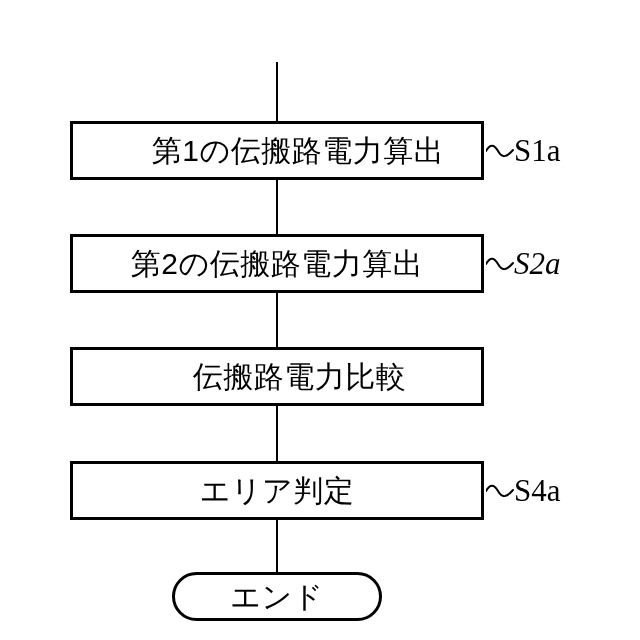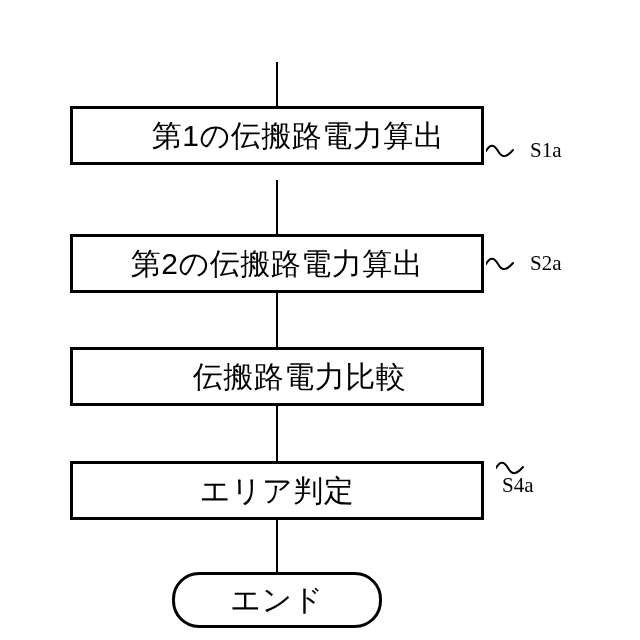--- a/index.html
+++ b/index.html
@@ -37,21 +37,21 @@
     z-index: 3;
   }
   .terminal .node-text {
     font-size: 30px;
     line-height: 1;
     letter-spacing: 0.5px;
     white-space: nowrap;
     color: #000000;
   }
   #node-start { top: 13px; }
-  #node-end   { top: 572px; height: 56px; border-radius: 27px; }
+  #node-end   { top: 572px; height: 49px; border-radius: 27px; }
 
   
   .process {
     position: absolute;
     left: 70px;
     width: 414px;
     height: 59px;
     box-sizing: border-box;
     border: 3px solid #000000;
     background: #ffffff;
@@ -78,23 +78,23 @@
     z-index: 3;
   }
   .step-label .squiggle {
     display: block;
     width: 28px;
     height: 14px;
     flex: none;
   }
   .step-label .step-text {
     font-family: "Liberation Serif", "DejaVu Serif", serif;
-    font-size: 21px;
+    font-size: 31px;
     line-height: 1;
-    margin-left: 16px;
+    margin-left: 0;
     white-space: nowrap;
     color: #000000;
   }
 
   
   .connector {
     position: absolute;
     left: 276px;
     width: 2px;
     background: #000000;
@@ -110,48 +110,48 @@
 
   <div class="connector" style="top:180px; height:55px;"></div>
 
   <div class="connector" style="top:293px; height:56px;"></div>
 
   <div class="connector" style="top:406px; height:56px;"></div>
 
   <div class="connector" style="top:520px; height:54px;"></div>
 
 
-  <div class="process" style="top:106px;padding-left:42px;">
+  <div class="process" style="top:121px;padding-left:42px;">
     <span class="node-text">第1の伝搬路電力算出</span>
   </div>
   <div class="step-label" style="top:121px;">
     <svg class="squiggle" viewBox="0 0 28 14">
       <path d="M0,7 C4,0 8,0 12,7 C16,14 20,14 27,6" fill="none" stroke="#000000" stroke-width="2" stroke-linecap="round"></path>
     </svg>
     <span class="step-text">S1a</span>
   </div>
 
   <div class="process" style="top:234px;align-items:center;">
     <span class="node-text">第2の伝搬路電力算出</span>
   </div>
-  <div class="step-label" style="top:234px;">
+  <div class="step-label" style="top:234px;font-style:italic;">
     <svg class="squiggle" viewBox="0 0 28 14">
       <path d="M0,7 C4,0 8,0 12,7 C16,14 20,14 27,6" fill="none" stroke="#000000" stroke-width="2" stroke-linecap="round"></path>
     </svg>
     <span class="step-text">S2a</span>
   </div>
 
   <div class="process" style="top:347px;padding-left:45px;">
     <span class="node-text">伝搬路電力比較</span>
   </div>
 
   <div class="process" style="top:461px;">
     <span class="node-text">エリア判定</span>
   </div>
-  <div class="step-label" style="top:461px;flex-direction:column;">
+  <div class="step-label" style="top:461px;">
     <svg class="squiggle" viewBox="0 0 28 14">
       <path d="M0,7 C4,0 8,0 12,7 C16,14 20,14 27,6" fill="none" stroke="#000000" stroke-width="2" stroke-linecap="round"></path>
     </svg>
     <span class="step-text">S4a</span>
   </div>
 
   <div class="terminal" id="node-end">
     <span class="node-text">エンド</span>
   </div>
 

